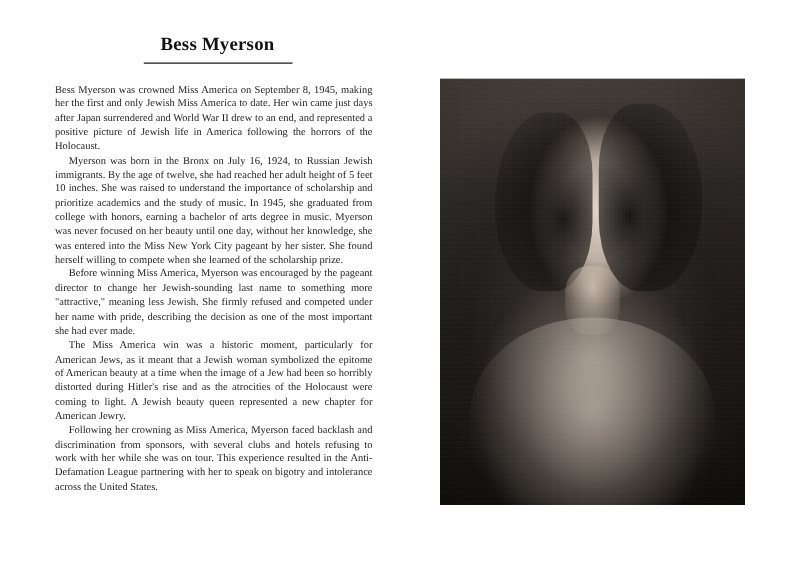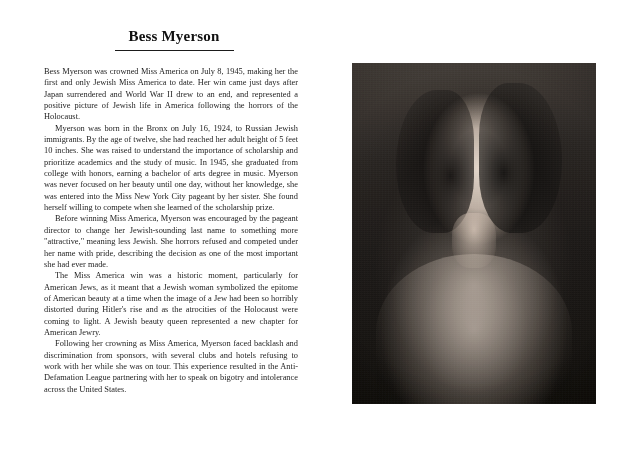--- a/index.html
+++ b/index.html
@@ -139,23 +139,23 @@
 </style>
 </head>
 <body>
 
 <div class="page">
 
   <div class="title">Bess Myerson</div>
   <div class="title-rule"></div>
 
   <div class="column">
-    <p>Bess Myerson was crowned Miss America on July 8, 1945, making her the first and only Jewish Miss America to date. Her win came just days after Japan surrendered and World War II drew to an end, and represented a positive picture of Jewish life in America following the horrors of the Holocaust.</p>
+    <p>Bess Myerson was crowned Miss America on September 8, 1945, making her the first and only Jewish Miss America to date. Her win came just days after Japan surrendered and World War II drew to an end, and represented a positive picture of Jewish life in America following the horrors of the Holocaust.</p>
     <p>Myerson was born in the Bronx on July 16, 1924, to Russian Jewish immigrants. By the age of twelve, she had reached her adult height of 5 feet 10 inches. She was raised to understand the importance of scholarship and prioritize academics and the study of music. In 1945, she graduated from college with honors, earning a bachelor of arts degree in music. Myerson was never focused on her beauty until one day, without her knowledge, she was entered into the Miss New York City pageant by her sister. She found herself willing to compete when she learned of the scholarship prize.</p>
-    <p>Before winning Miss America, Myerson was encouraged by the pageant director to change her Jewish-sounding last name to something more "attractive," meaning less Jewish. She horrors refused and competed under her name with pride, describing the decision as one of the most important she had ever made.</p>
+    <p>Before winning Miss America, Myerson was encouraged by the pageant director to change her Jewish-sounding last name to something more "attractive," meaning less Jewish. She firmly refused and competed under her name with pride, describing the decision as one of the most important she had ever made.</p>
     <p>The Miss America win was a historic moment, particularly for American Jews, as it meant that a Jewish woman symbolized the epitome of American beauty at a time when the image of a Jew had been so horribly distorted during Hitler's rise and as the atrocities of the Holocaust were coming to light. A Jewish beauty queen represented a new chapter for American Jewry.</p>
     <p>Following her crowning as Miss America, Myerson faced backlash and discrimination from sponsors, with several clubs and hotels refusing to work with her while she was on tour. This experience resulted in the Anti-Defamation League partnering with her to speak on bigotry and intolerance across the United States.</p>
   </div>
 
   <div class="photo-frame">
     <div class="photo">
       <div class="hair-left"></div>
       <div class="hair-right"></div>
       <div class="neck"></div>
       <div class="shoulder"></div>

